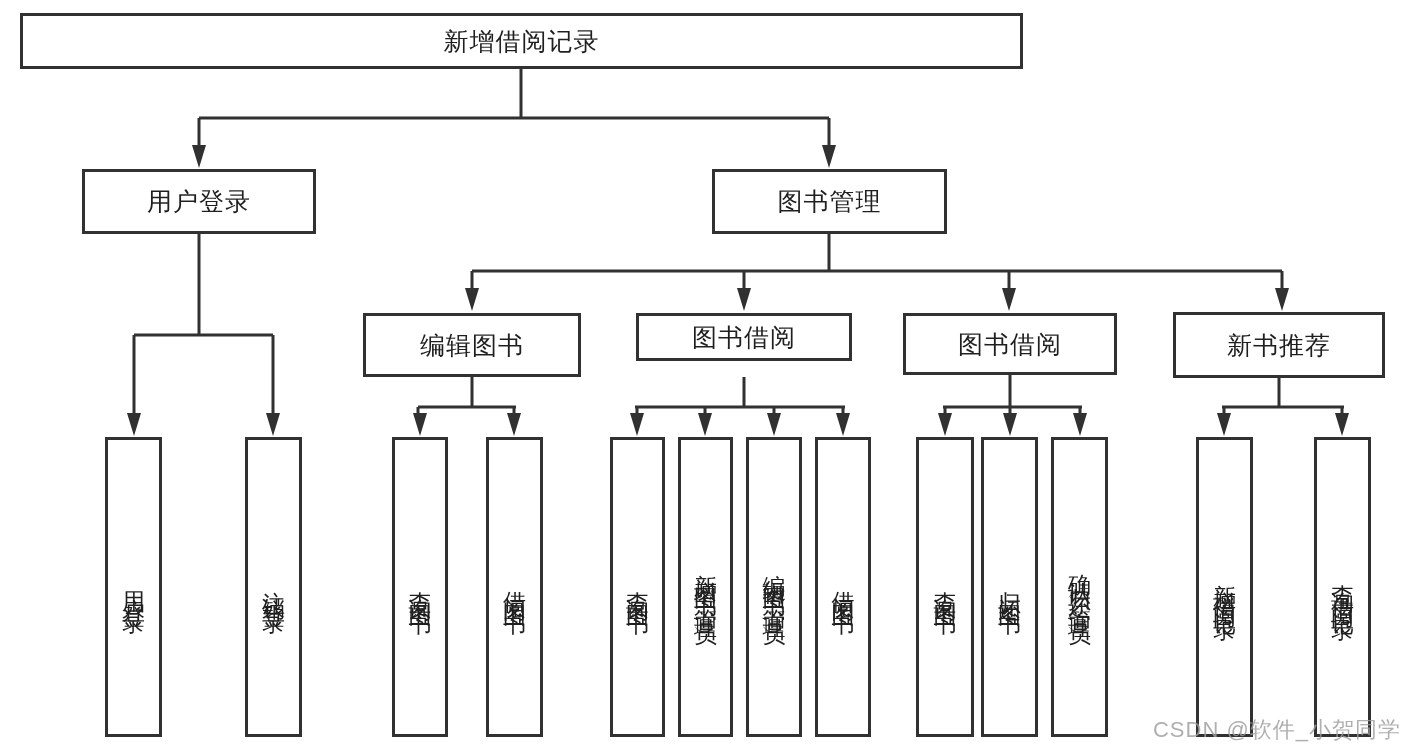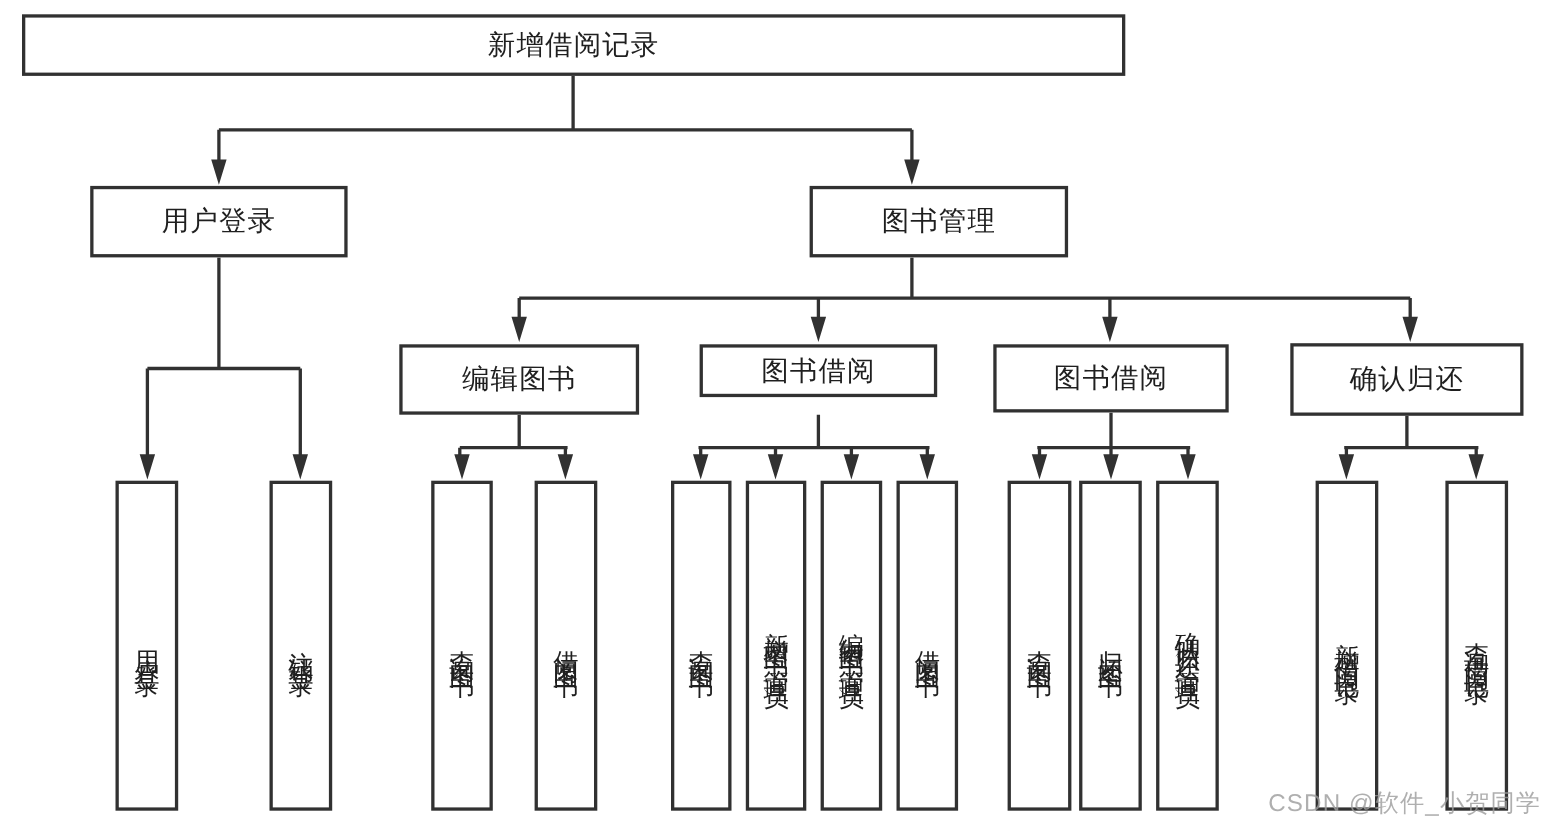--- a/index.html
+++ b/index.html
@@ -102,35 +102,35 @@
              M1335,413 L1342,436 L1349,413 Z" fill="#313131" stroke="none"></path>
   </svg>
 
   <div class="box" style="left:20px; top:13px; width:1003px; height:56px;">
     <span class="hlabel">新增借阅记录</span>
   </div>
 
   <div class="box" style="left:82px; top:169px; width:234px; height:65px;">
     <span class="hlabel">用户登录</span>
   </div>
-  <div class="box" style="left:712px; top:169px; width:235px; height:65px;margin-left:24px;">
+  <div class="box" style="left:712px; top:169px; width:235px; height:65px;">
     <span class="hlabel">图书管理</span>
   </div>
 
   <div class="box" style="left:363px; top:313px; width:218px; height:64px;">
     <span class="hlabel">编辑图书</span>
   </div>
   <div class="box" style="left:636px; top:313px; width:216px; height:48px;">
     <span class="hlabel">图书借阅</span>
   </div>
   <div class="box" style="left:903px; top:313px; width:214px; height:62px;">
     <span class="hlabel">图书借阅</span>
   </div>
   <div class="box" style="left:1173px; top:312px; width:212px; height:66px;">
-    <span class="hlabel">确认归还</span>
+    <span class="hlabel">新书推荐</span>
   </div>
 
   <div class="box" style="left:105px; top:437px; width:57px; height:300px;">
     <span class="vlabel">用户登录</span>
   </div>
   <div class="box" style="left:245px; top:437px; width:57px; height:300px;">
     <span class="vlabel">注销登录</span>
   </div>
 
   <div class="box" style="left:392px; top:437px; width:56px; height:300px;">

